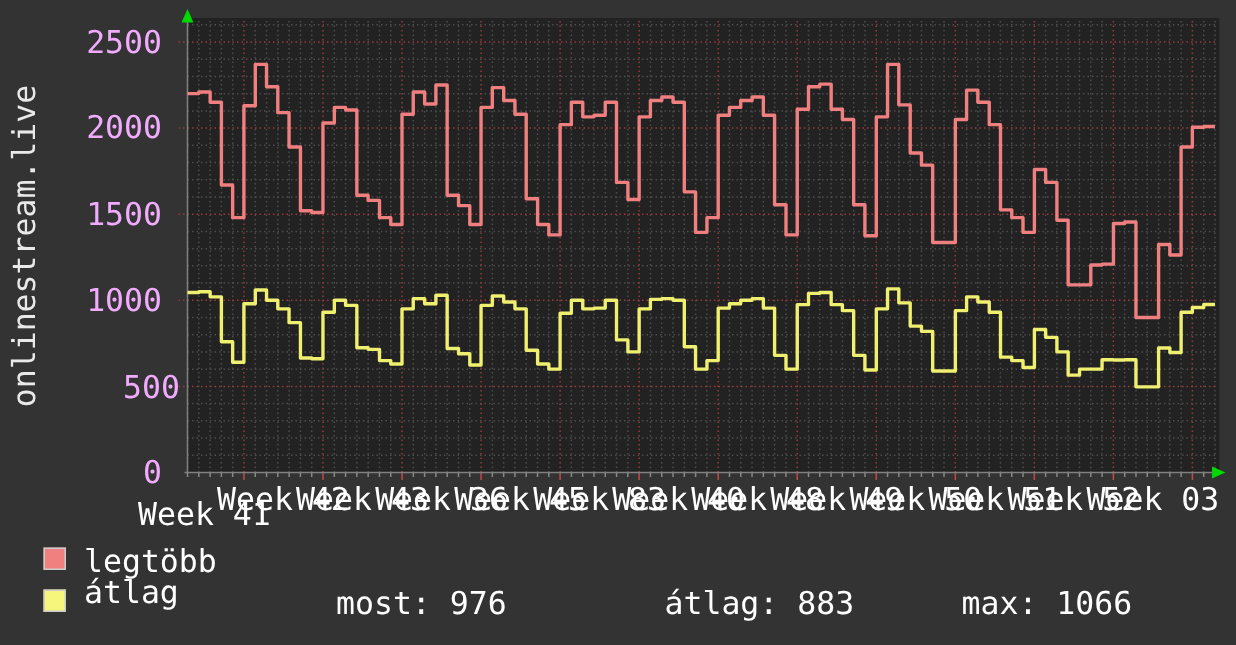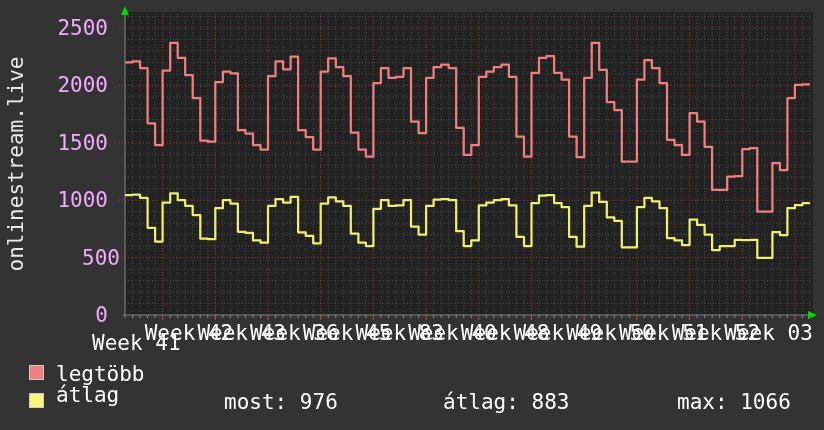--- a/index.html
+++ b/index.html
@@ -287,13 +287,13 @@
 </div>
 <div class="abs legend-text" style="left:56px;top:362px;">legtöbb</div>
 
 <div class="abs legend-row" style="left:29px;top:393px;">
   <span class="swatch" id="swatch-1" style="background: rgb(246, 246, 124);"></span>
 </div>
 <div class="abs legend-text" style="left:56px;top:383px;">átlag</div>
 
 <div class="abs stat-text" style="left:224px;top:390px;">most: 976</div>
 <div class="abs stat-text" style="left:443px;top:390px;">átlag: 883</div>
-<div class="abs stat-text" style="left:677px;top:390px;text-align:right;">max: 1066</div>
+<div class="abs stat-text" style="left:641px;top:390px;text-align:right;">max: 1066</div>
 
 </body></html>

